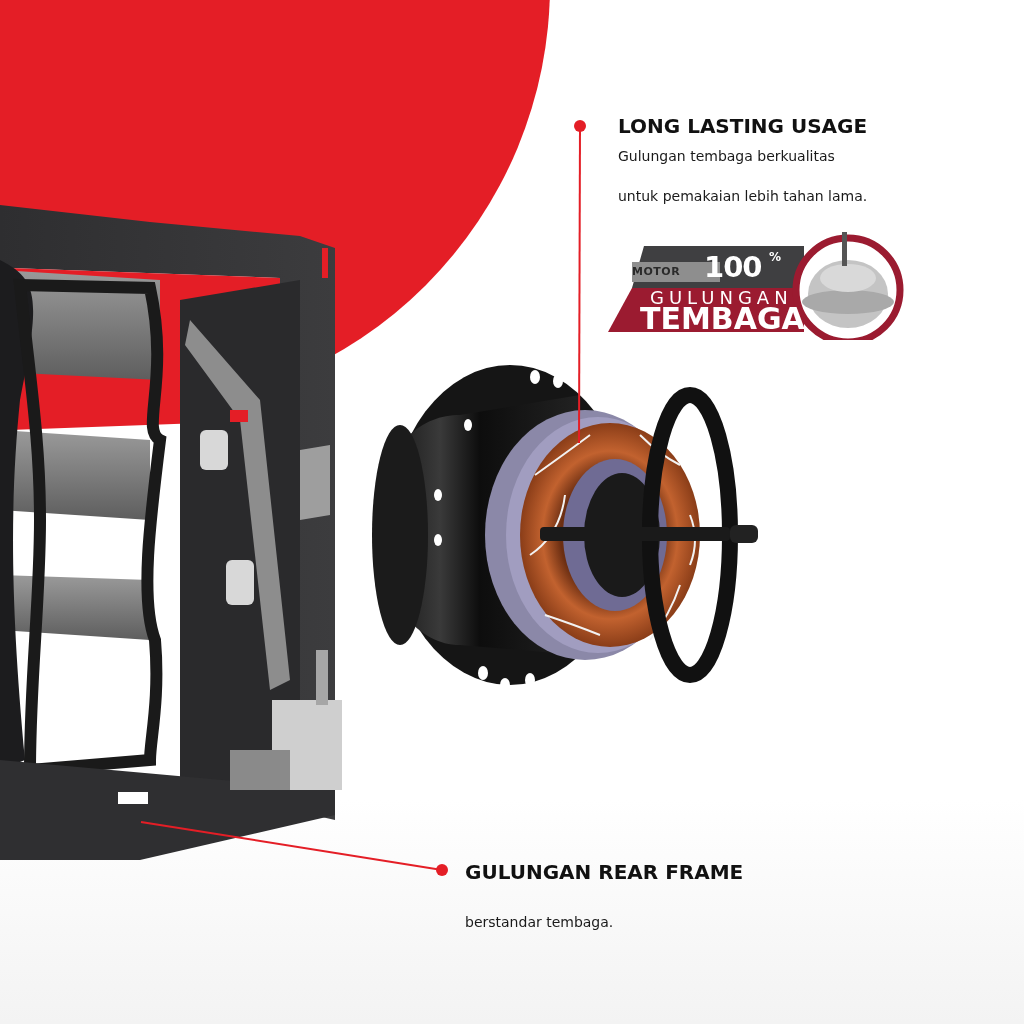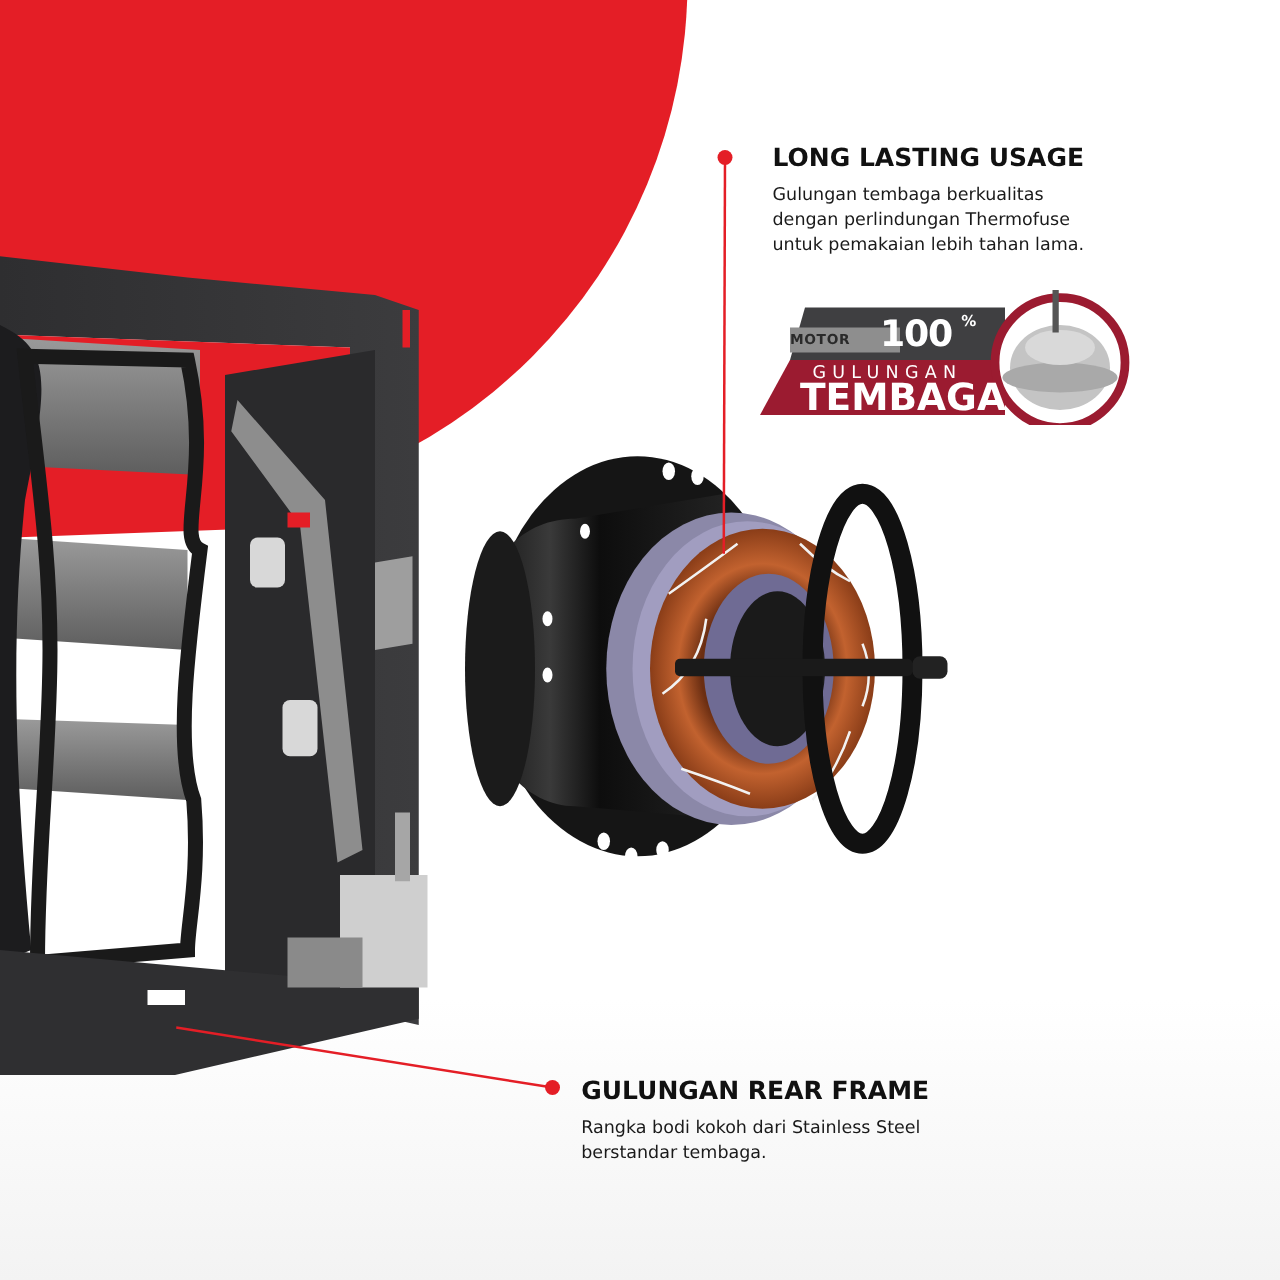--- a/index.html
+++ b/index.html
@@ -16,21 +16,21 @@
   .callout { position:absolute; }
   .callout h2 { font-family:"DejaVu Sans", sans-serif; font-weight:bold; color:#111; font-size:20px; letter-spacing:0px; line-height:24px; }
   .callout p { font-family:"DejaVu Sans", sans-serif; color:#1a1a1a; font-size:14px; line-height:20px; margin-top:8px; }
   .callout-top { left:603px; top:114px; width:400px;margin-left:15px; }
   .callout-bottom { left:465px; top:860px; width:420px; }
 
   .badge-text { position:absolute; font-family:"DejaVu Sans", sans-serif; }
   .b-motor { left:632px; top:262px; width:88px; height:20px; background:#8e8e8e; color:#2a2a2a; font-weight:bold; font-size:11px; line-height:20px; text-align:left; letter-spacing:0.5px; }
   .b-100 { left:704px; top:251px; color:#ffffff; font-weight:bold; font-size:29px; line-height:32px; letter-spacing:-1px; }
   .b-pct { left:769px; top:250px; color:#ffffff; font-size:12px; line-height:14px; font-weight:bold; }
-  .b-gul { left:650px; top:290px; color:#ffffff; font-size:14px; letter-spacing:5px; line-height:16px; }
+  .b-gul { left:650px; top:290px; color:#ffffff; font-size:18px; letter-spacing:5px; line-height:16px; }
   .b-tem { left:640px; top:306px; color:#ffffff; font-weight:bold; font-size:30px; line-height:26px; }
 </style>
 </head>
 <body>
 
 <div class="stage">
 
   <div class="red-circle"></div>
 
   <svg class="frame-svg" width="360" height="860" viewBox="0 0 360 860">
@@ -146,26 +146,26 @@
     <line x1="580" y1="126" x2="579" y2="443" stroke="#e41e26" stroke-width="2"></line>
     <circle cx="580" cy="126" r="6" fill="#e41e26"></circle>
     <line x1="141" y1="822" x2="442" y2="870" stroke="#e41e26" stroke-width="2"></line>
     <circle cx="442" cy="870" r="6" fill="#e41e26"></circle>
   </svg>
 
   <div class="callout callout-top">
     <h2>LONG LASTING USAGE</h2>
     <p>
       <span>Gulungan tembaga berkualitas</span><br>
-      <span>dengan perlindungan Thermofuse</span><br>
+      <br>
       <span>untuk pemakaian lebih tahan lama.</span>
     </p>
   </div>
 
   <div class="callout callout-bottom">
     <h2>GULUNGAN REAR FRAME</h2>
     <p>
-      <span>Rangka bodi kokoh dari Stainless Steel</span><br>
+      <br>
       <span>berstandar tembaga.</span>
     </p>
   </div>
 
 </div>
 
 </body></html>

